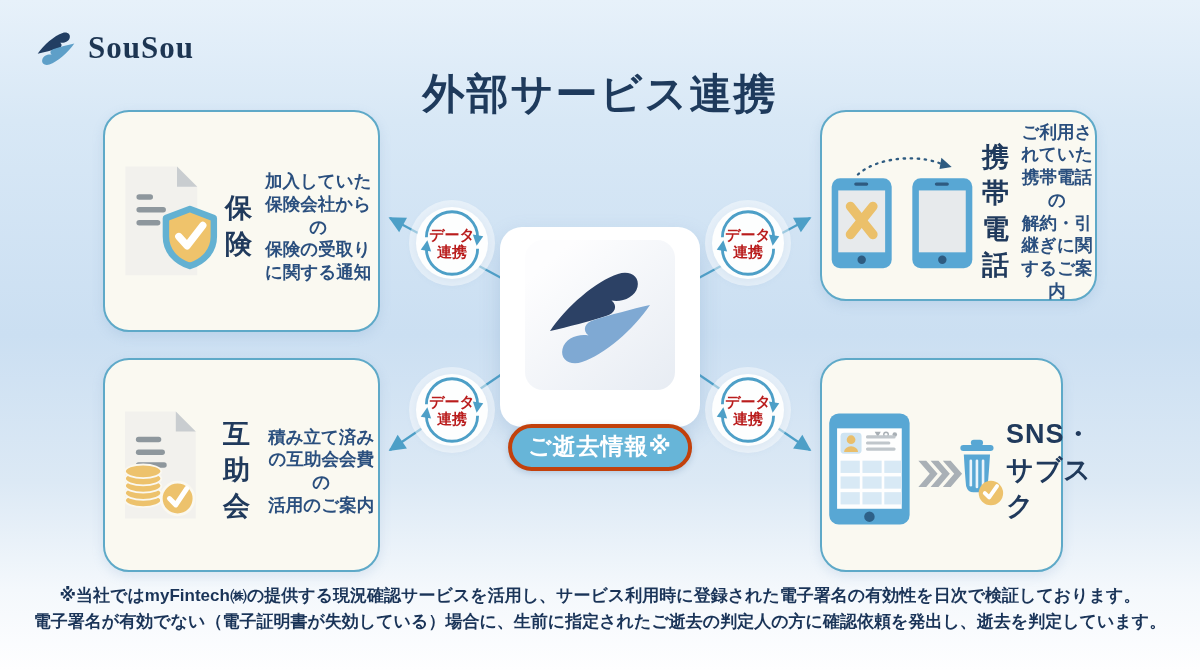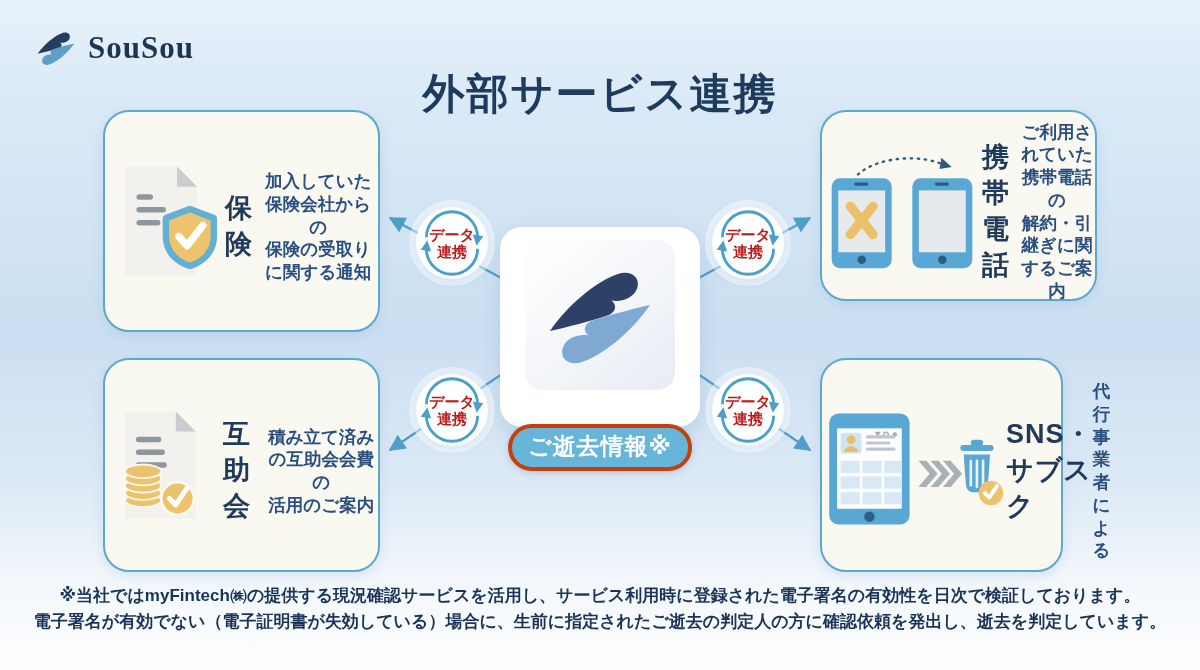--- a/index.html
+++ b/index.html
@@ -190,21 +190,20 @@
       <g stroke="#EAF4FB" stroke-width="3" stroke-linecap="round">
         <line x1="170" y1="58" x2="170" y2="86"></line>
         <line x1="177" y1="58" x2="177" y2="88"></line>
         <line x1="184" y1="58" x2="184" y2="86"></line>
       </g>
       <circle cx="193" cy="95" r="14" fill="#EDC26C"></circle>
       <polyline points="186,95 191,100 200,87" fill="none" stroke="#FFFFFF" stroke-width="4.5" stroke-linecap="round" stroke-linejoin="round"></polyline>
     </svg>
     <div class="node-title">SNS・サブスク</div>
     <div class="node-desc">
-      <div>代行事業者による</div>
     </div>
   </div>
 
   <div class="center-card">
     <div class="logo-tile">
       <svg width="120" height="120" viewBox="0 0 120 120">
         <path d="M10,76 C26,52 56,26 78,19 c12,-4 22,2.5 19.5,13 c-2.5,10.5 -15.5,15.5 -26,13.5 c6.5,5 4,13 -5.5,15.5 C50,66 28,72 10,76 Z" fill="#2C4165"></path>
         <g transform="rotate(180 60 63)">
           <path d="M10,76 C26,52 56,26 78,19 c12,-4 22,2.5 19.5,13 c-2.5,10.5 -15.5,15.5 -26,13.5 c6.5,5 4,13 -5.5,15.5 C50,66 28,72 10,76 Z" fill="#7FA9D3"></path>
         </g>

